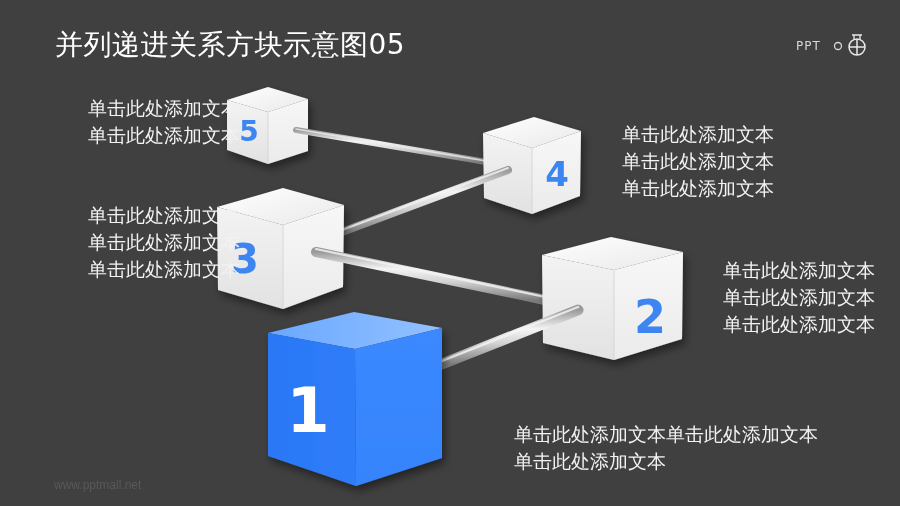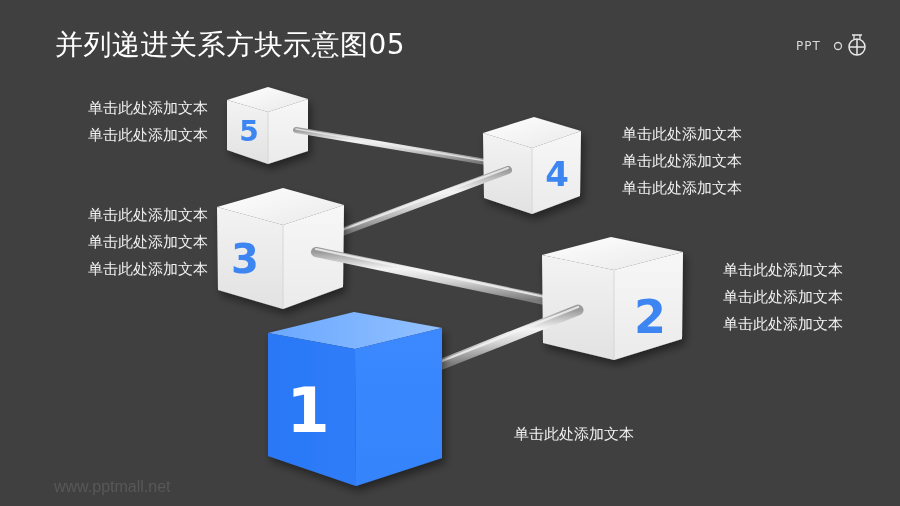--- a/index.html
+++ b/index.html
@@ -12,25 +12,25 @@
   .title {
     position: absolute; left: 55px; top: 26px;
     font-size: 28px; color: #ffffff; letter-spacing: 0.5px;
     font-family: "DejaVu Sans", sans-serif;
   }
   .logo {
     position: absolute; left: 796px; top: 30px; width: 80px; height: 30px;
   }
   .watermark {
     position: absolute; left: 54px; top: 478px;
-    font-size: 16px; color: #585858;
+    font-size: 12px; color: #585858;
     font-family: "Liberation Sans", sans-serif;
   }
   .txt {
-    position: absolute; color: #f2f2f2; font-size: 15px; line-height: 27px;
+    position: absolute; color: #f2f2f2; font-size: 19px; line-height: 27px;
     font-family: "DejaVu Sans", sans-serif; white-space: nowrap;
   }
   .txt div { cursor: text; }
   svg.stage { position: absolute; left: 0; top: 0; }
   .num {
     font-family: "DejaVu Sans", "Liberation Sans", sans-serif;
     font-weight: bold;
   }
 </style>
 </head>
@@ -171,16 +171,17 @@
   <div>单击此处添加文本</div>
 </div>
 
 <div class="txt" style="left:723px; top:257px;">
   <div>单击此处添加文本</div>
   <div>单击此处添加文本</div>
   <div>单击此处添加文本</div>
 </div>
 
 <div class="txt" style="left:514px; top:421px;">
+  <div>单击此处添加文本单击此处添加文本</div>
   <div>单击此处添加文本</div>
 </div>
 
 <div class="watermark">www.pptmall.net</div>
 
 </body></html>

